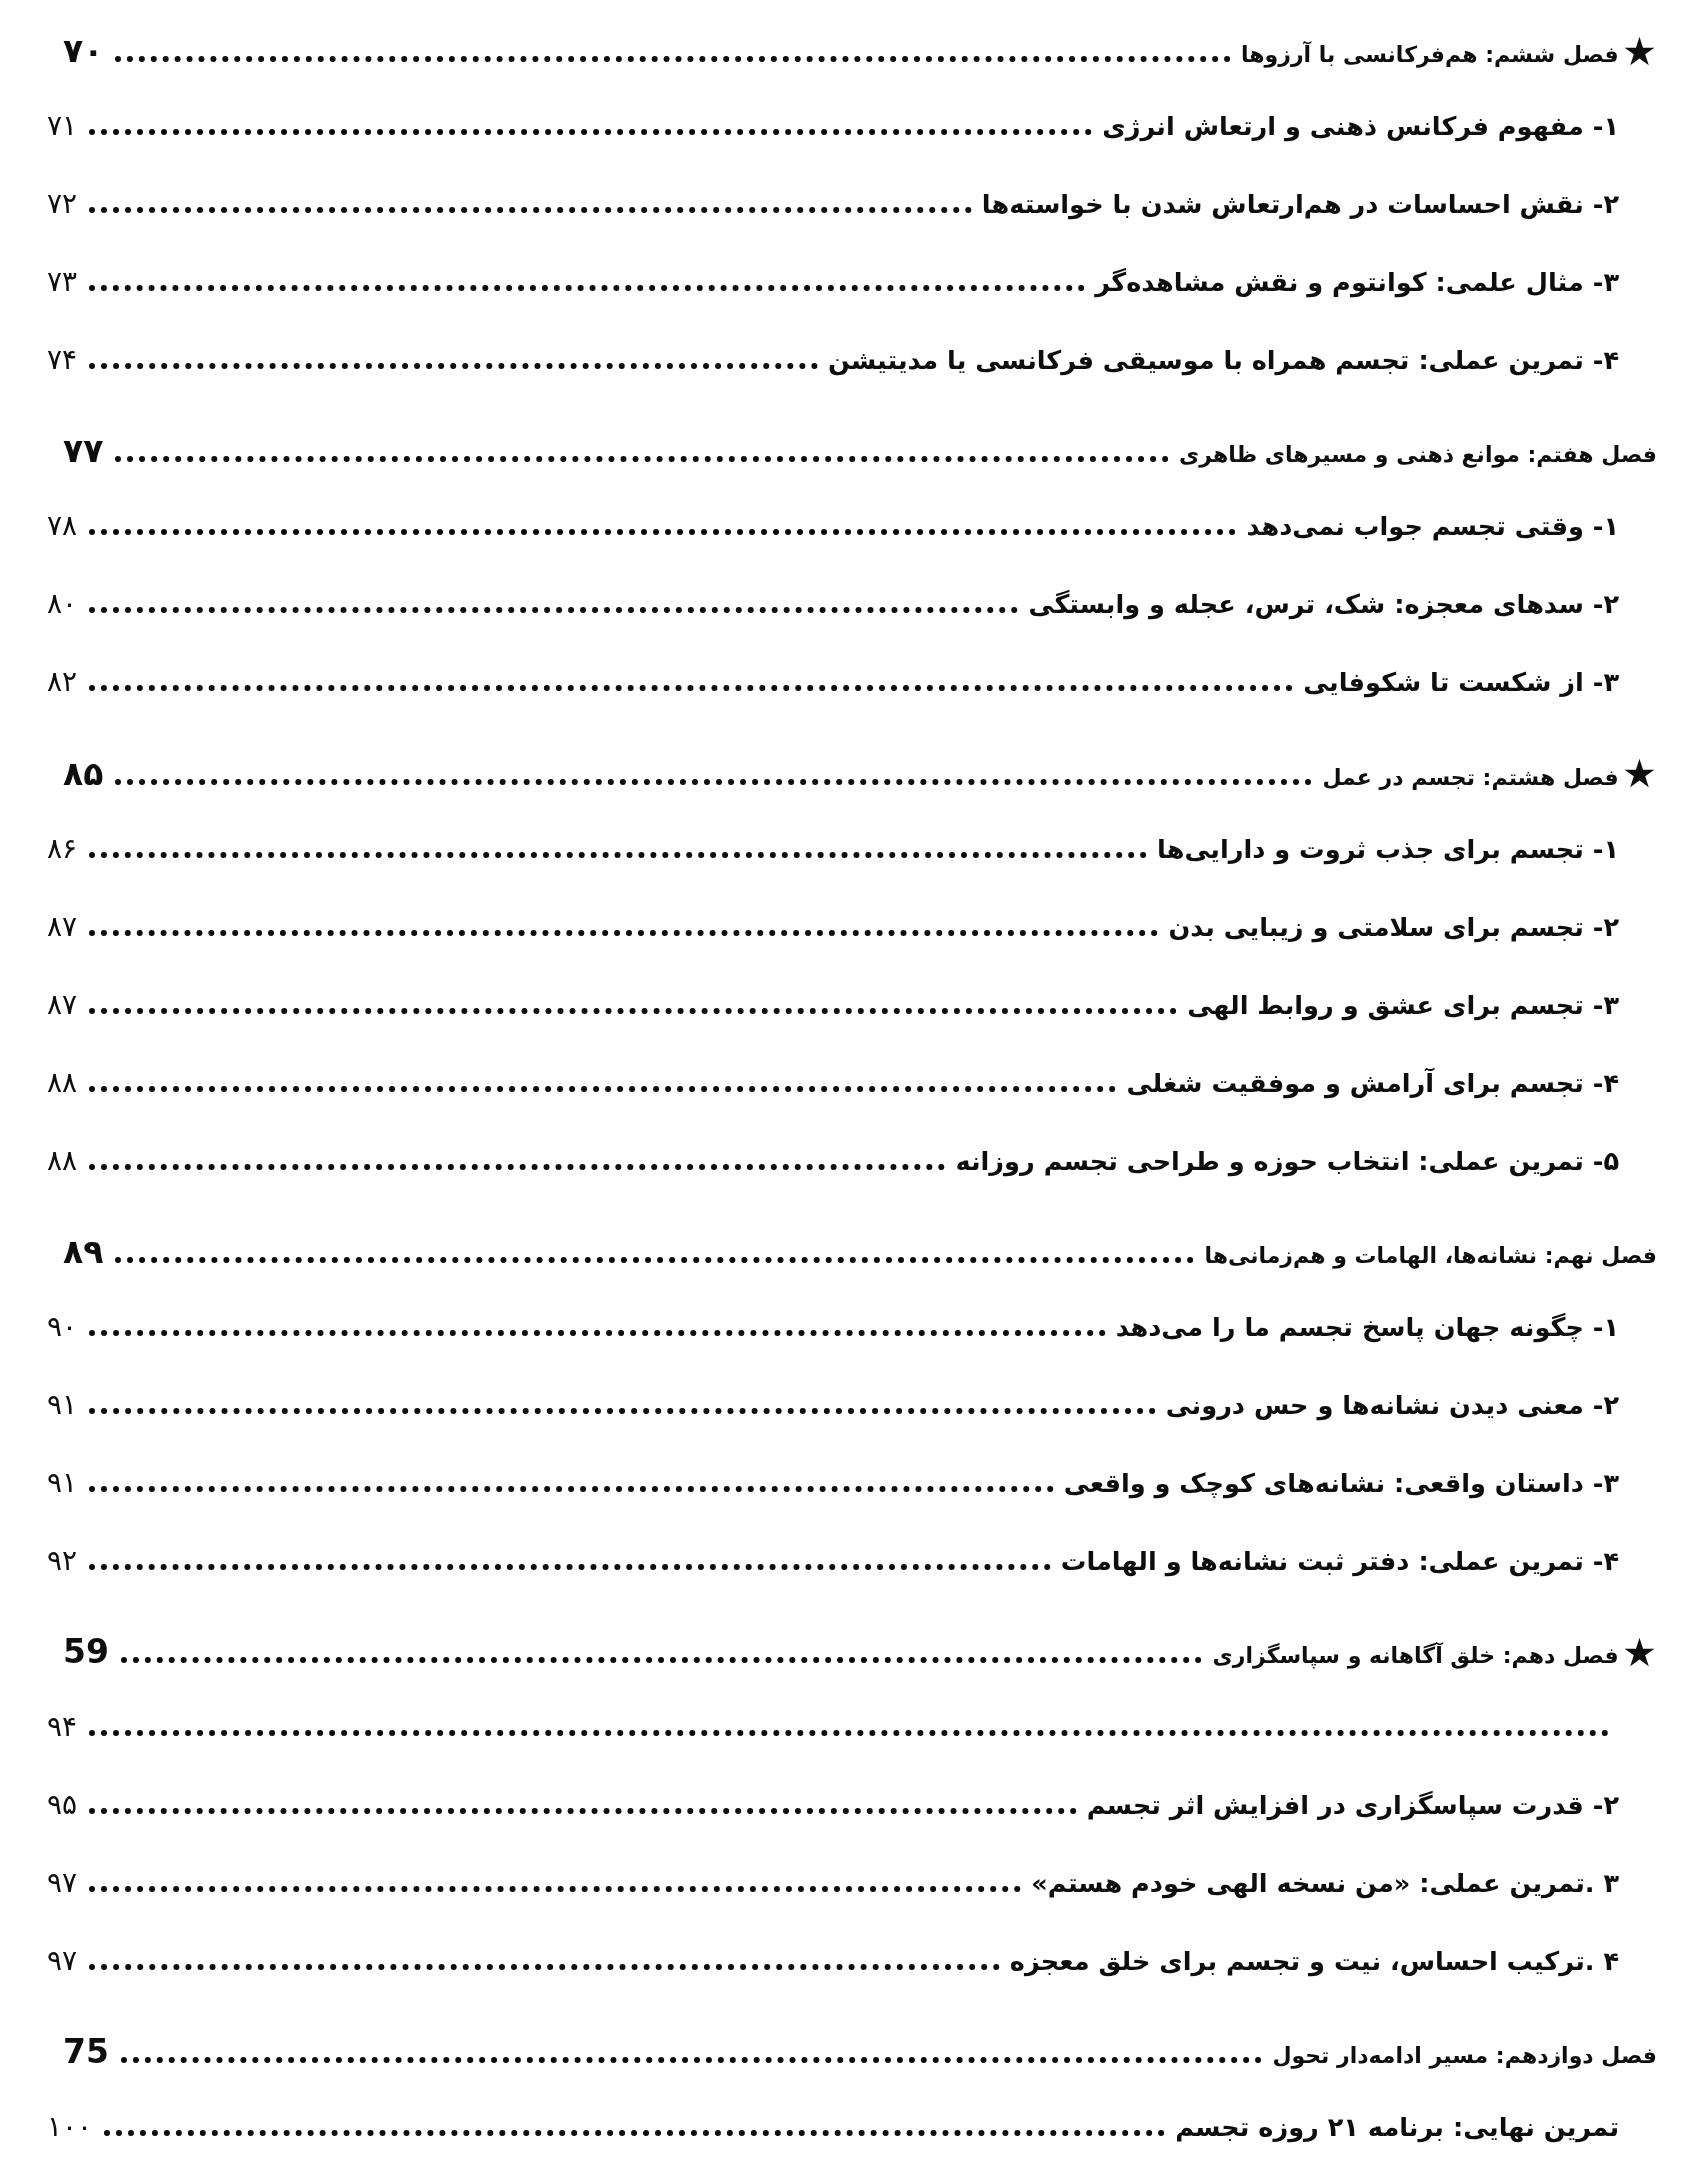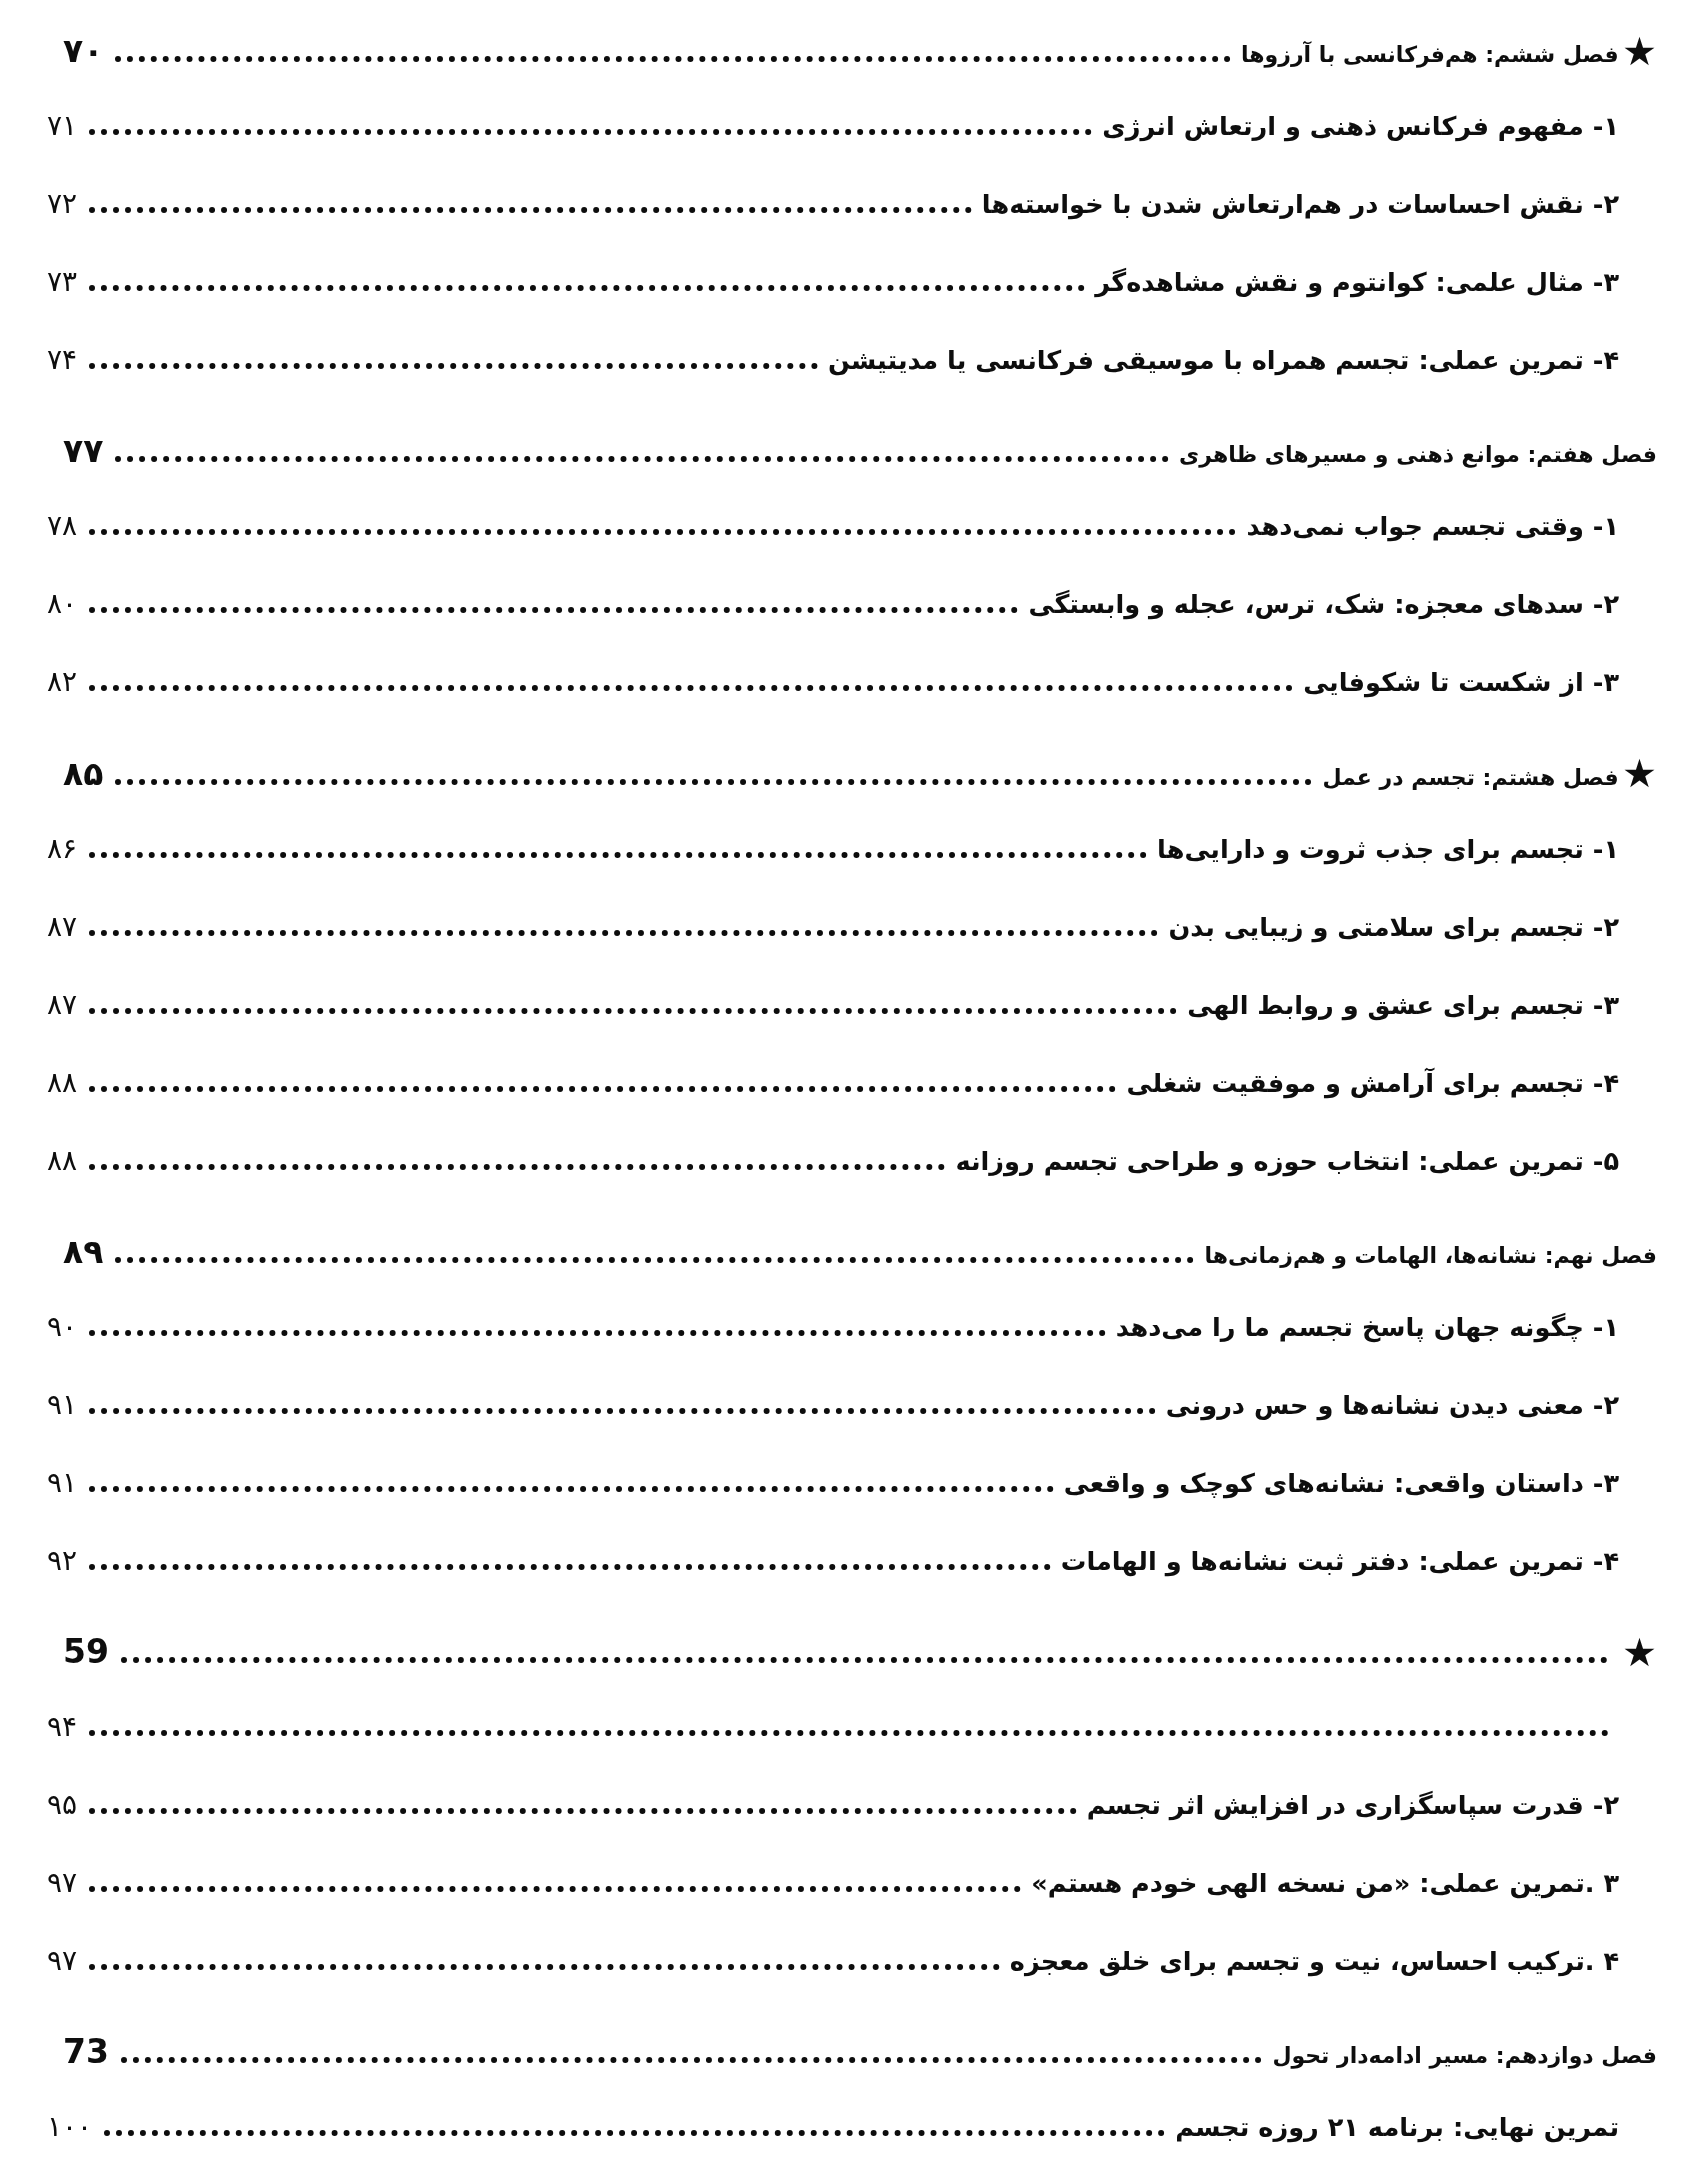--- a/index.html
+++ b/index.html
@@ -183,20 +183,21 @@
     <span class="page-num">۹۱</span>
   </div>
     <div class="row item">
 
     <span class="title">۴- تمرین عملی: دفتر ثبت نشانه‌ها و الهامات</span>
     <span class="leader"></span>
     <span class="page-num">۹۲</span>
   </div>
     <div class="row chapter">
     <span class="star">★</span>
+    <span class="title">فصل دهم: خلق آگاهانه و سپاسگزاری</span>
     <span class="leader"></span>
     <span class="page-num">59</span>
   </div>
     <div class="row item">
 
     <span class="leader"></span>
     <span class="page-num">۹۴</span>
   </div>
     <div class="row item">
 
@@ -213,21 +214,21 @@
     <div class="row item">
 
     <span class="title">۴ .ترکیب احساس، نیت و تجسم برای خلق معجزه</span>
     <span class="leader"></span>
     <span class="page-num">۹۷</span>
   </div>
     <div class="row chapter">
 
     <span class="title">فصل دوازدهم: مسیر ادامه‌دار تحول</span>
     <span class="leader"></span>
-    <span class="page-num">73</span>
+    <span class="page-num">75</span>
   </div>
     <div class="row item">
 
     <span class="title">تمرین نهایی: برنامه ۲۱ روزه تجسم</span>
     <span class="leader"></span>
     <span class="page-num">۱۰۰</span>
   </div>
   </main>
 
 

